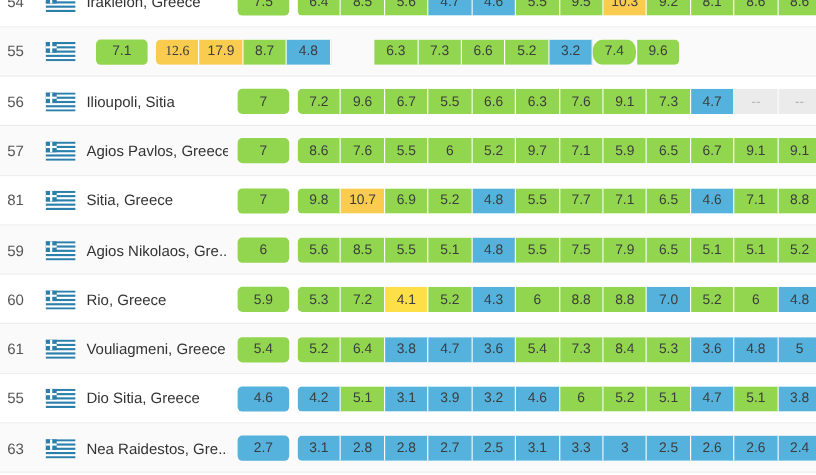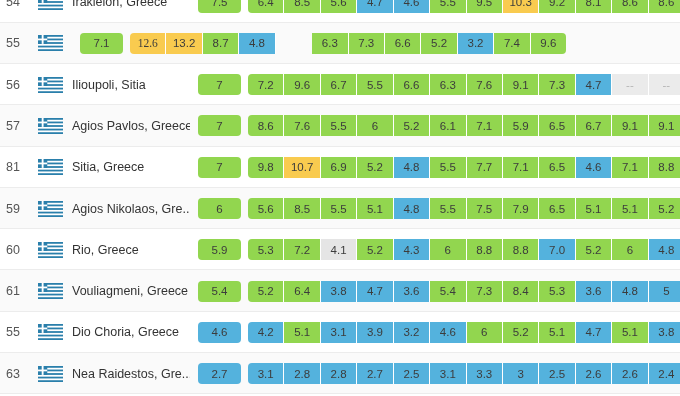--- a/index.html
+++ b/index.html
@@ -161,30 +161,30 @@
   <rect x="0" y="0" width="10" height="10" fill="#2a7fab"></rect>
   <rect x="4" y="0" width="2" height="10" fill="#ffffff"></rect>
   <rect x="0" y="4" width="10" height="2" fill="#ffffff"></rect>
 </svg>
       </div>
       <div class="spacer"></div>
       <div class="pill" style="background: rgb(146, 214, 79);">7.1</div>
       <div class="gap"></div>
       <div class="cells">
         <div class="cell" style="background: rgb(249, 203, 79); font-family: Liberation Serif, serif;">12.6</div>
-        <div class="cell" style="background: rgb(249, 203, 79);">13.2</div>
+        <div class="cell" style="background: rgb(249, 203, 79);">17.9</div>
         <div class="cell" style="background: rgb(146, 214, 79);">8.7</div>
         <div class="cell" style="background: rgb(84, 178, 221);">4.8</div>
         <div class="cell" style="background: rgb(84, 178, 221); margin-top: 48px;">4.5</div>
         <div class="cell" style="background: rgb(146, 214, 79);">6.3</div>
         <div class="cell" style="background: rgb(146, 214, 79);">7.3</div>
         <div class="cell" style="background: rgb(146, 214, 79);">6.6</div>
         <div class="cell" style="background: rgb(146, 214, 79);">5.2</div>
         <div class="cell" style="background: rgb(84, 178, 221);">3.2</div>
-        <div class="cell" style="background: rgb(146, 214, 79);">7.4</div>
+        <div class="cell" style="background: rgb(146, 214, 79); border-radius: 9px;">7.4</div>
         <div class="cell" style="background: rgb(146, 214, 79);">9.6</div>
       </div>
     </div>
     <div class="row">
       <div class="rank">56</div>
       <div class="flag-wrap">
 <svg class="flag" viewBox="0 0 27 18" xmlns="http://www.w3.org/2000/svg" preserveAspectRatio="none">
   <rect x="0" y="0" width="27" height="18" fill="#ffffff"></rect>
   <rect x="0" y="0" width="27" height="2" fill="#2a7fab"></rect>
   <rect x="0" y="4" width="27" height="2" fill="#2a7fab"></rect>
@@ -233,21 +233,21 @@
       <div class="city">Agios Pavlos, Greece</div>
       <div class="spacer"></div>
       <div class="pill" style="background: rgb(146, 214, 79);">7</div>
       <div class="gap"></div>
       <div class="cells">
         <div class="cell" style="background: rgb(146, 214, 79);">8.6</div>
         <div class="cell" style="background: rgb(146, 214, 79);">7.6</div>
         <div class="cell" style="background: rgb(146, 214, 79);">5.5</div>
         <div class="cell" style="background: rgb(146, 214, 79);">6</div>
         <div class="cell" style="background: rgb(146, 214, 79);">5.2</div>
-        <div class="cell" style="background: rgb(146, 214, 79);">6.1</div>
+        <div class="cell" style="background: rgb(146, 214, 79);">9.7</div>
         <div class="cell" style="background: rgb(146, 214, 79);">7.1</div>
         <div class="cell" style="background: rgb(146, 214, 79);">5.9</div>
         <div class="cell" style="background: rgb(146, 214, 79);">6.5</div>
         <div class="cell" style="background: rgb(146, 214, 79);">6.7</div>
         <div class="cell" style="background: rgb(146, 214, 79);">9.1</div>
         <div class="cell" style="background: rgb(146, 214, 79);">9.1</div>
       </div>
     </div>
     <div class="row">
       <div class="rank">81</div>
@@ -332,21 +332,21 @@
   <rect x="0" y="4" width="10" height="2" fill="#ffffff"></rect>
 </svg>
       </div>
       <div class="city">Rio, Greece</div>
       <div class="spacer"></div>
       <div class="pill" style="background: rgb(146, 214, 79);">5.9</div>
       <div class="gap"></div>
       <div class="cells">
         <div class="cell" style="background: rgb(146, 214, 79);">5.3</div>
         <div class="cell" style="background: rgb(146, 214, 79);">7.2</div>
-        <div class="cell" style="background: #e5e5e5;">4.1</div>
+        <div class="cell" style="background: #fde047;">4.1</div>
         <div class="cell" style="background: rgb(146, 214, 79);">5.2</div>
         <div class="cell" style="background: rgb(84, 178, 221);">4.3</div>
         <div class="cell" style="background: rgb(146, 214, 79);">6</div>
         <div class="cell" style="background: rgb(146, 214, 79);">8.8</div>
         <div class="cell" style="background: rgb(146, 214, 79);">8.8</div>
         <div class="cell" style="background: rgb(84, 178, 221);">7.0</div>
         <div class="cell" style="background: rgb(146, 214, 79);">5.2</div>
         <div class="cell" style="background: rgb(146, 214, 79);">6</div>
         <div class="cell" style="background: rgb(84, 178, 221);">4.8</div>
       </div>
@@ -393,21 +393,21 @@
   <rect x="0" y="0" width="27" height="2" fill="#2a7fab"></rect>
   <rect x="0" y="4" width="27" height="2" fill="#2a7fab"></rect>
   <rect x="0" y="8" width="27" height="2" fill="#2a7fab"></rect>
   <rect x="0" y="12" width="27" height="2" fill="#2a7fab"></rect>
   <rect x="0" y="16" width="27" height="2" fill="#2a7fab"></rect>
   <rect x="0" y="0" width="10" height="10" fill="#2a7fab"></rect>
   <rect x="4" y="0" width="2" height="10" fill="#ffffff"></rect>
   <rect x="0" y="4" width="10" height="2" fill="#ffffff"></rect>
 </svg>
       </div>
-      <div class="city">Dio Choria, Greece</div>
+      <div class="city">Dio Sitia, Greece</div>
       <div class="spacer"></div>
       <div class="pill" style="background: rgb(84, 178, 221);">4.6</div>
       <div class="gap"></div>
       <div class="cells">
         <div class="cell" style="background: rgb(84, 178, 221);">4.2</div>
         <div class="cell" style="background: rgb(146, 214, 79);">5.1</div>
         <div class="cell" style="background: rgb(84, 178, 221);">3.1</div>
         <div class="cell" style="background: rgb(84, 178, 221);">3.9</div>
         <div class="cell" style="background: rgb(84, 178, 221);">3.2</div>
         <div class="cell" style="background: rgb(84, 178, 221);">4.6</div>

